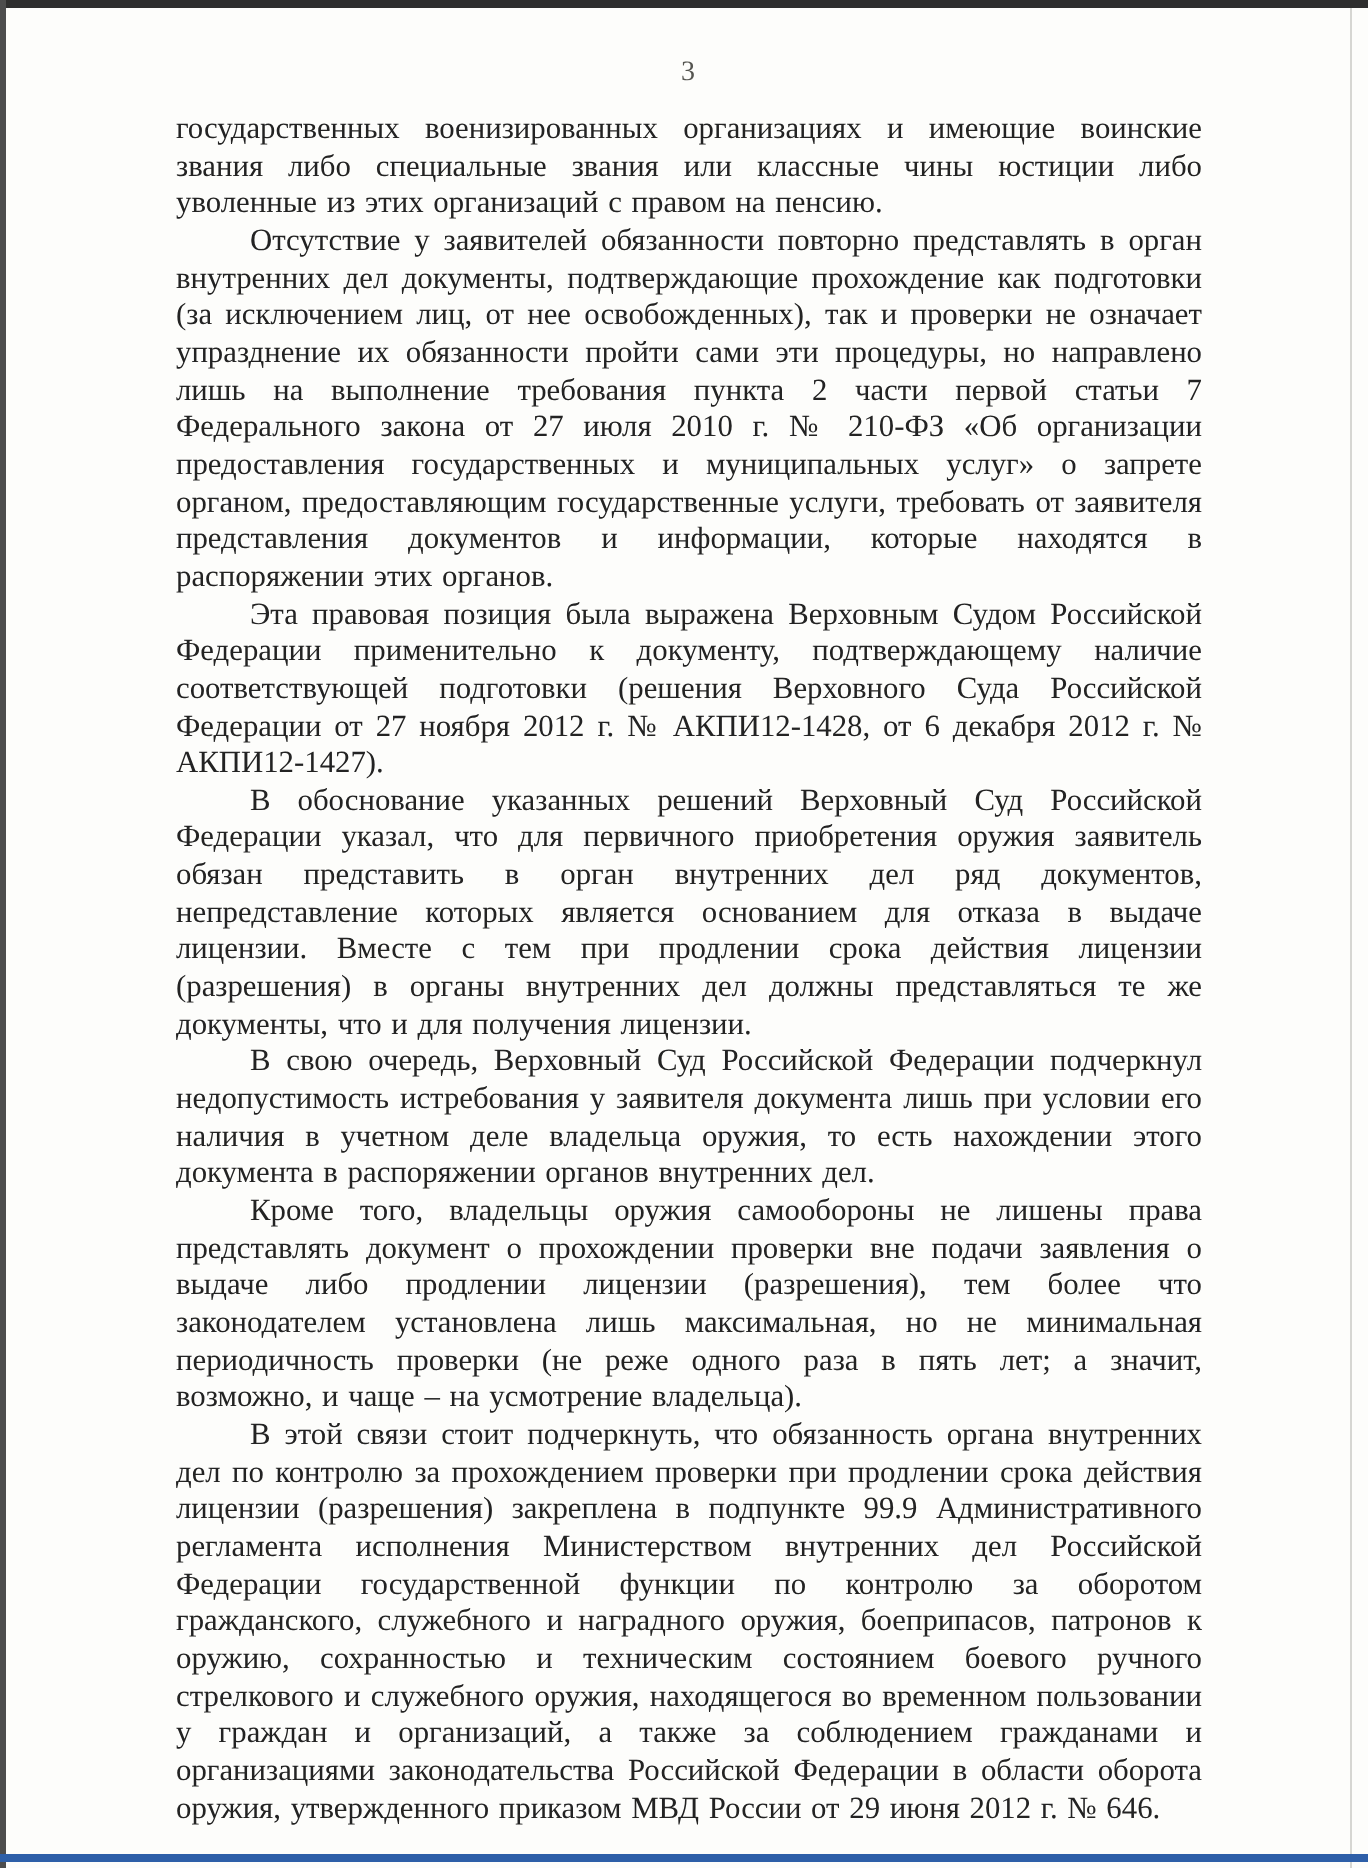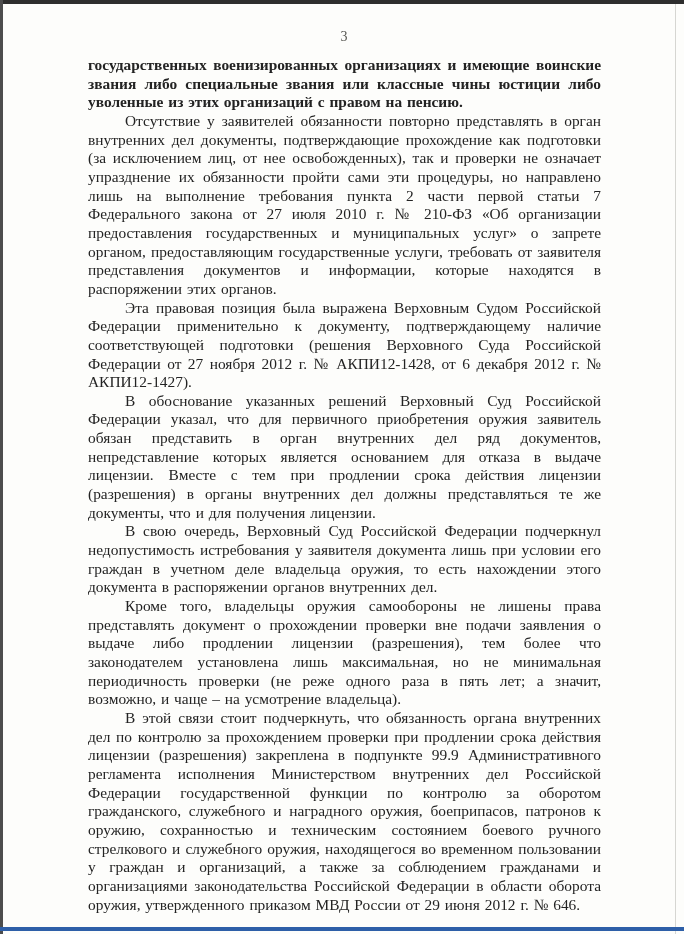--- a/index.html
+++ b/index.html
@@ -64,36 +64,35 @@
     color: #232323;
     text-align: justify;
   }
   .para {
     margin: 0;
     text-indent: 37px;
     word-spacing: 1px;
   }
   .para.no-indent {
     text-indent: 0;
-    font-weight: bold;
   }
 </style>
 </head>
 <body>
 
 <div class="scan-root">
   <div class="top-border"></div>
   <div class="left-border"></div>
   <div class="right-border"></div>
   <div class="bottom-border"></div>
 
   <div class="page-number">3</div>
 
   <div class="body-text">
     <p class="para no-indent">государственных военизированных организациях и имеющие воинские звания либо специальные звания или классные чины юстиции либо уволенные из этих организаций с правом на пенсию.</p>
     <p class="para">Отсутствие у заявителей обязанности повторно представлять в орган внутренних дел документы, подтверждающие прохождение как подготовки (за исключением лиц, от нее освобожденных), так и проверки не означает упразднение их обязанности пройти сами эти процедуры, но направлено лишь на выполнение требования пункта 2 части первой статьи 7 Федерального закона от 27 июля 2010 г. № 210-ФЗ «Об организации предоставления государственных и муниципальных услуг» о запрете органом, предоставляющим государственные услуги, требовать от заявителя представления документов и информации, которые находятся в распоряжении этих органов.</p>
     <p class="para">Эта правовая позиция была выражена Верховным Судом Российской Федерации применительно к документу, подтверждающему наличие соответствующей подготовки (решения Верховного Суда Российской Федерации от 27 ноября 2012 г. № АКПИ12-1428, от 6 декабря 2012 г. № АКПИ12-1427).</p>
     <p class="para">В обоснование указанных решений Верховный Суд Российской Федерации указал, что для первичного приобретения оружия заявитель обязан представить в орган внутренних дел ряд документов, непредставление которых является основанием для отказа в выдаче лицензии. Вместе с тем при продлении срока действия лицензии (разрешения) в органы внутренних дел должны представляться те же документы, что и для получения лицензии.</p>
-    <p class="para">В свою очередь, Верховный Суд Российской Федерации подчеркнул недопустимость истребования у заявителя документа лишь при условии его граждан в учетном деле владельца оружия, то есть нахождении этого документа в распоряжении органов внутренних дел.</p>
+    <p class="para">В свою очередь, Верховный Суд Российской Федерации подчеркнул недопустимость истребования у заявителя документа лишь при условии его наличия в учетном деле владельца оружия, то есть нахождении этого документа в распоряжении органов внутренних дел.</p>
     <p class="para">Кроме того, владельцы оружия самообороны не лишены права представлять документ о прохождении проверки вне подачи заявления о выдаче либо продлении лицензии (разрешения), тем более что законодателем установлена лишь максимальная, но не минимальная периодичность проверки (не реже одного раза в пять лет; а значит, возможно, и чаще – на усмотрение владельца).</p>
     <p class="para">В этой связи стоит подчеркнуть, что обязанность органа внутренних дел по контролю за прохождением проверки при продлении срока действия лицензии (разрешения) закреплена в подпункте 99.9 Административного регламента исполнения Министерством внутренних дел Российской Федерации государственной функции по контролю за оборотом гражданского, служебного и наградного оружия, боеприпасов, патронов к оружию, сохранностью и техническим состоянием боевого ручного стрелкового и служебного оружия, находящегося во временном пользовании у граждан и организаций, а также за соблюдением гражданами и организациями законодательства Российской Федерации в области оборота оружия, утвержденного приказом МВД России от 29 июня 2012 г. № 646.</p>
   </div>
 </div>
 
 </body></html>

